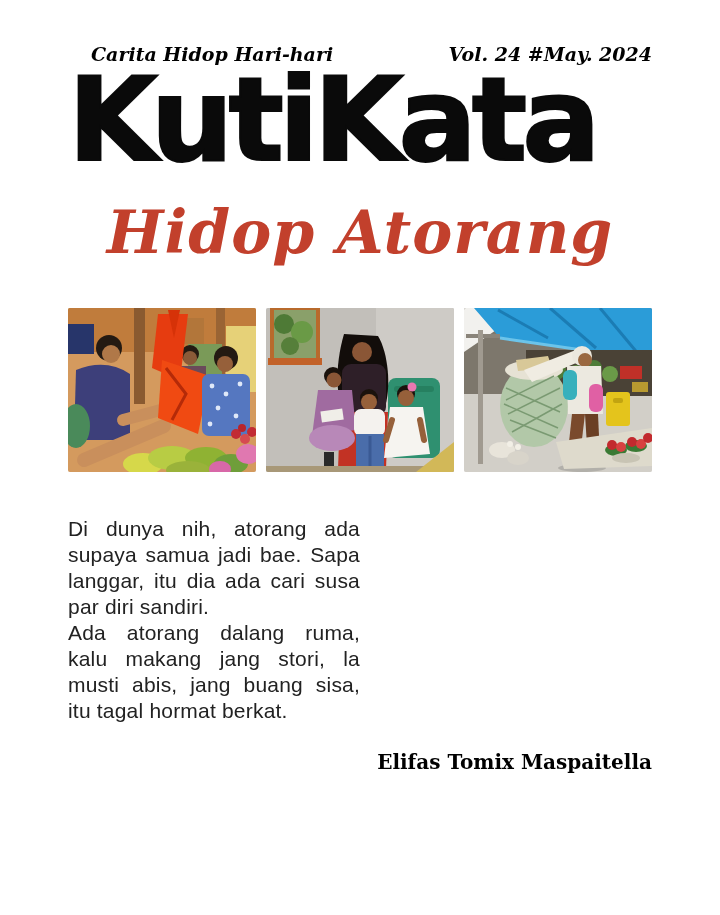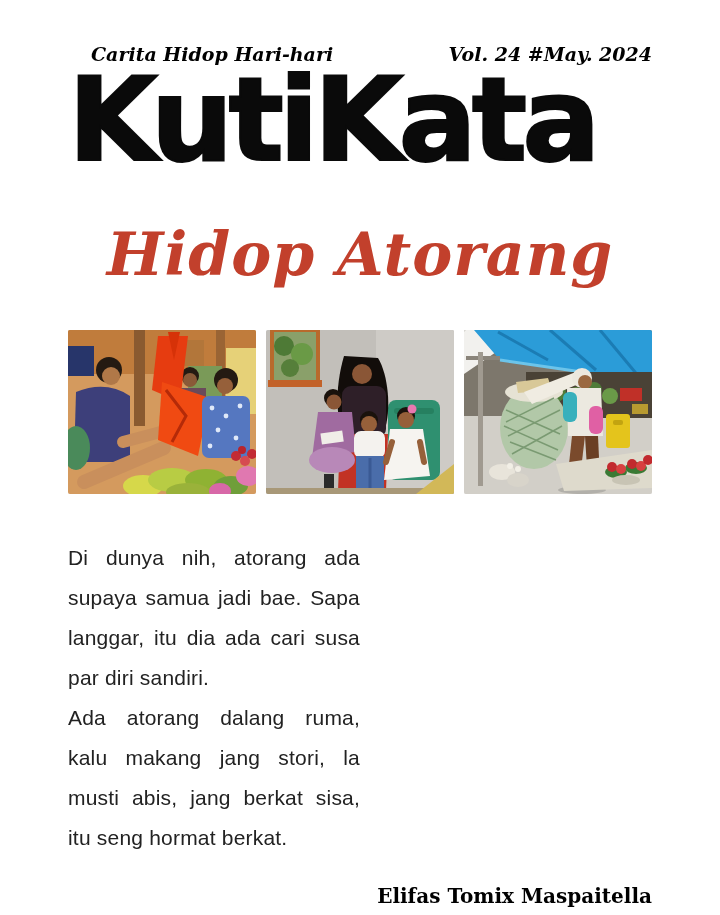--- a/index.html
+++ b/index.html
@@ -27,21 +27,21 @@
     font-weight: 800;
     font-size: 116px;
     line-height: 128px;
     letter-spacing: -5px;
     white-space: nowrap;
     color: #0a0a0a;
     -webkit-text-stroke: 2px #0a0a0a;
   }
   
   .headline {
-    margin-top: 32px;
+    margin-top: 10px;
     text-align: center;
     font-family: "DejaVu Serif", serif;
     font-style: italic; font-weight: 700;
     font-size: 60px; line-height: 76px;
     letter-spacing: 1px;
     color: #c2402c;
     white-space: nowrap;
   }
   
   .photo-row {
@@ -53,21 +53,21 @@
     border-radius: 2px; overflow: hidden;
     flex: 0 0 auto;
     background: #ddd;
   }
   .photo svg { display: block; width: 188px; height: 164px; }
   
   .article {
     margin-top: 44px;
     display: flex; gap: 25px;
   }
-  .col { text-align: justify; color: #222222; font-size: 21px; line-height: 40px; letter-spacing: 0.2px; }
+  .col { text-align: justify; color: #222222; font-size: 21px; line-height: 26px; letter-spacing: 0.2px; }
   .col-left  { width: 292px; }
   .col-right { width: 267px; }
   .col p + p { margin-top: 0; }
   
   .credit {
     margin-top: 26px;
     text-align: right;
     font-family: "DejaVu Serif", serif;
     font-weight: 700;
     font-size: 20px; line-height: 24px;
@@ -250,19 +250,19 @@
         <ellipse cx="54" cy="150" rx="11" ry="7" fill="#d8d4ca"></ellipse>
         <circle cx="46" cy="136" r="3" fill="#f2efe6"></circle>
           <circle cx="54" cy="139" r="3" fill="#f2efe6"></circle>
       </svg>
     </div>
   </div>
 
   <div class="article">
     <div class="col col-left">
       <p>Di dunya nih, atorang ada supaya samua jadi bae. Sapa langgar, itu dia ada cari susa par diri sandiri.</p>
-      <p>Ada atorang dalang ruma, kalu makang jang stori, la musti abis, jang berkat sisa, itu seng hormat berkat.</p>
+      <p>Ada atorang dalang ruma, kalu makang jang stori, la musti abis, jang buang sisa, itu tagal hormat berkat.</p>
     </div>
   </div>
 
   <div class="credit">Elifas Tomix Maspaitella</div>
 
 </div>
 
 </body></html>

